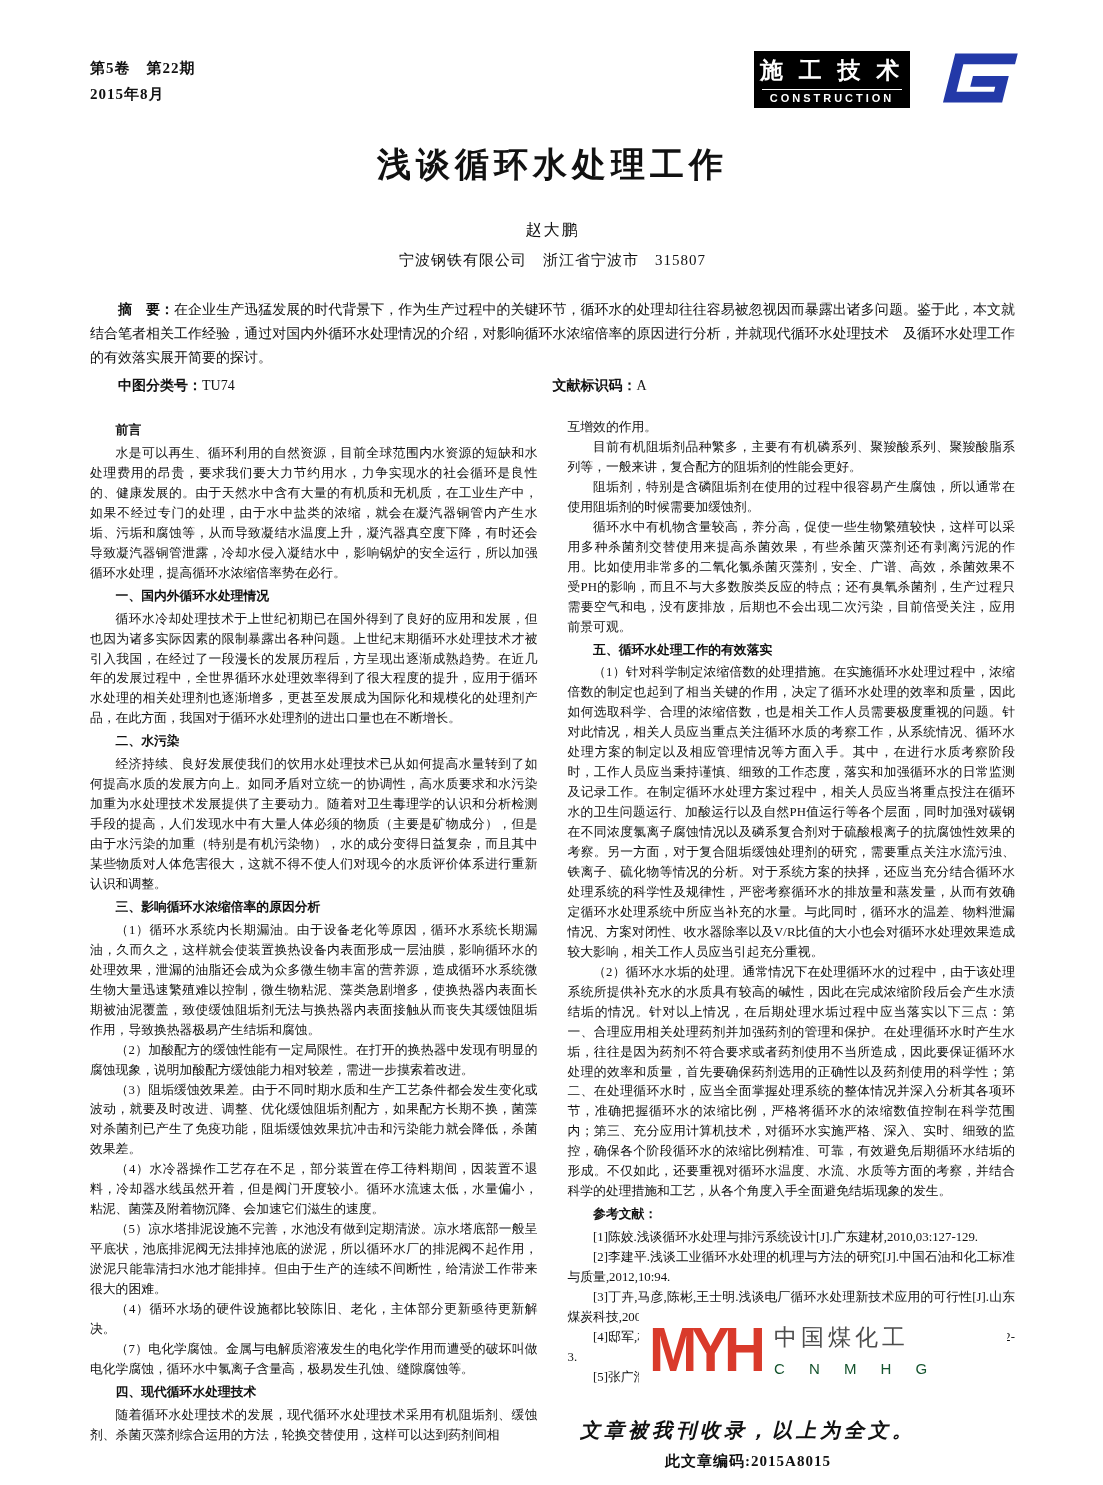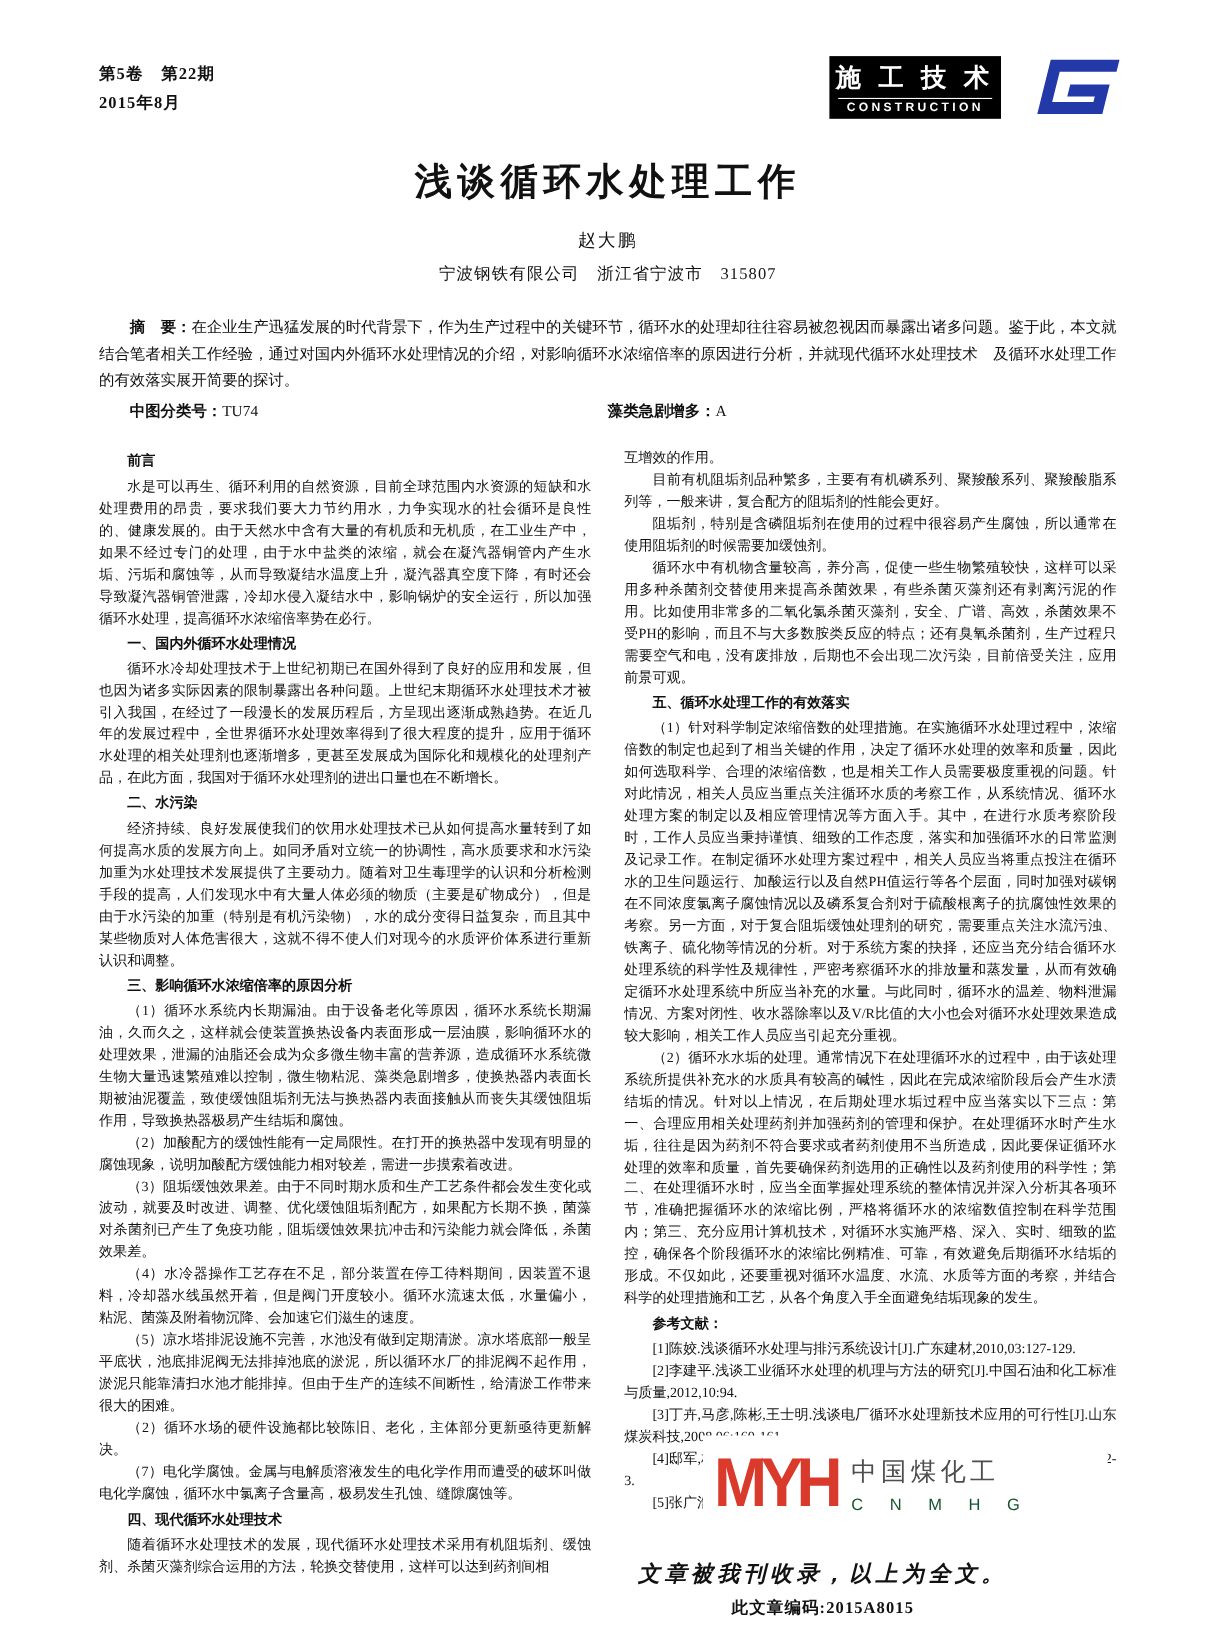--- a/index.html
+++ b/index.html
@@ -12,34 +12,34 @@
   .page {
     position:relative;
     width:1103px; height:1485px;
     background:#fff;
     padding:50px 88px 0 90px;
     overflow:hidden;
   }
   
   .header { display:flex; justify-content:space-between; align-items:flex-start; }
   .header-left { font-weight:bold; font-size:15px; line-height:1.7; letter-spacing:1px; padding-top:6px; }
-  .header-right { display:flex; align-items:center; gap:7px; height:58px; }
+  .header-right { display:flex; align-items:flex-end; gap:7px; height:58px; }
   .journal-box {
     background:#000; color:#fff; width:156px;
     display:flex; flex-direction:column; justify-content:center; align-items:center;
     padding:4px 8px;
   }
   .journal-cn { font-size:23px; font-weight:bold; letter-spacing:5px; white-space:nowrap; }
   .journal-divider { width:100%; height:1px; background:#fff; margin:3px 0 2px 0; }
   .journal-en { font-family:"Liberation Sans",sans-serif; font-size:11px; font-weight:bold; letter-spacing:3px; }
   .logo-bar { width:5px; background:#000; }
   .logo-g { width:86px; display:flex; align-items:center; justify-content:center; }
   
   .title { text-align:center; font-size:34px; font-weight:600; letter-spacing:5px; margin-top:34px; }
-  .author { text-align:center; font-size:16px; margin-top:21px; letter-spacing:2px; }
+  .author { text-align:center; font-size:16px; margin-top:32px; letter-spacing:2px; }
   .affil { text-align:center; font-size:15px; margin-top:10px; letter-spacing:1px; }
   
   .abstract { margin-top:28px; font-size:14px; line-height:1.72; text-align:justify; text-indent:2em; }
   .lbl { font-weight:bold; }
   .kw { margin-top:6px; font-size:14px; text-indent:2em; line-height:1.7; }
   .meta { margin-top:4px; font-size:14px; display:flex; line-height:1.7; }
   .meta .half { width:50%; }
   .meta .half.first { text-indent:2em; }
   
   .body {
@@ -103,38 +103,38 @@
 
   <h1 class="title">浅谈循环水处理工作</h1>
   <div class="author">赵大鹏</div>
   <div class="affil">宁波钢铁有限公司　浙江省宁波市　315807</div>
 
   <p class="abstract"><span class="lbl">摘　要：</span><span>在企业生产迅猛发展的时代背景下，作为生产过程中的关键环节，循环水的处理却往往容易被忽视因而暴露出诸多问题。鉴于此，本文就结合笔者相关工作经验，通过对国内外循环水处理情况的介绍，对影响循环水浓缩倍率的原因进行分析，并就现代循环水处理技术　及循环水处理工作的有效落实展开简要的探讨。</span></p>
 
 
   <div class="meta">
     <div class="half first"><span class="lbl">中图分类号：</span><span>TU74</span></div>
-    <div class="half"><span class="lbl">藻类急剧增多：</span><span>A</span></div>
+    <div class="half"><span class="lbl">文献标识码：</span><span>A</span></div>
   </div>
 
   <div class="body">
     <div class="col">
         <div class="sec-heading">前言</div>
         <div class="para">水是可以再生、循环利用的自然资源，目前全球范围内水资源的短缺和水处理费用的昂贵，要求我们要大力节约用水，力争实现水的社会循环是良性的、健康发展的。由于天然水中含有大量的有机质和无机质，在工业生产中，如果不经过专门的处理，由于水中盐类的浓缩，就会在凝汽器铜管内产生水垢、污垢和腐蚀等，从而导致凝结水温度上升，凝汽器真空度下降，有时还会导致凝汽器铜管泄露，冷却水侵入凝结水中，影响锅炉的安全运行，所以加强循环水处理，提高循环水浓缩倍率势在必行。</div>
         <div class="sec-heading">一、国内外循环水处理情况</div>
         <div class="para">循环水冷却处理技术于上世纪初期已在国外得到了良好的应用和发展，但也因为诸多实际因素的限制暴露出各种问题。上世纪末期循环水处理技术才被引入我国，在经过了一段漫长的发展历程后，方呈现出逐渐成熟趋势。在近几年的发展过程中，全世界循环水处理效率得到了很大程度的提升，应用于循环水处理的相关处理剂也逐渐增多，更甚至发展成为国际化和规模化的处理剂产品，在此方面，我国对于循环水处理剂的进出口量也在不断增长。</div>
         <div class="sec-heading">二、水污染</div>
         <div class="para">经济持续、良好发展使我们的饮用水处理技术已从如何提高水量转到了如何提高水质的发展方向上。如同矛盾对立统一的协调性，高水质要求和水污染加重为水处理技术发展提供了主要动力。随着对卫生毒理学的认识和分析检测手段的提高，人们发现水中有大量人体必须的物质（主要是矿物成分），但是由于水污染的加重（特别是有机污染物），水的成分变得日益复杂，而且其中某些物质对人体危害很大，这就不得不使人们对现今的水质评价体系进行重新认识和调整。</div>
         <div class="sec-heading">三、影响循环水浓缩倍率的原因分析</div>
         <div class="para">（1）循环水系统内长期漏油。由于设备老化等原因，循环水系统长期漏油，久而久之，这样就会使装置换热设备内表面形成一层油膜，影响循环水的处理效果，泄漏的油脂还会成为众多微生物丰富的营养源，造成循环水系统微生物大量迅速繁殖难以控制，微生物粘泥、藻类急剧增多，使换热器内表面长期被油泥覆盖，致使缓蚀阻垢剂无法与换热器内表面接触从而丧失其缓蚀阻垢作用，导致换热器极易产生结垢和腐蚀。</div>
         <div class="para">（2）加酸配方的缓蚀性能有一定局限性。在打开的换热器中发现有明显的腐蚀现象，说明加酸配方缓蚀能力相对较差，需进一步摸索着改进。</div>
         <div class="para">（3）阻垢缓蚀效果差。由于不同时期水质和生产工艺条件都会发生变化或波动，就要及时改进、调整、优化缓蚀阻垢剂配方，如果配方长期不换，菌藻对杀菌剂已产生了免疫功能，阻垢缓蚀效果抗冲击和污染能力就会降低，杀菌效果差。</div>
         <div class="para">（4）水冷器操作工艺存在不足，部分装置在停工待料期间，因装置不退料，冷却器水线虽然开着，但是阀门开度较小。循环水流速太低，水量偏小，粘泥、菌藻及附着物沉降、会加速它们滋生的速度。</div>
         <div class="para">（5）凉水塔排泥设施不完善，水池没有做到定期清淤。凉水塔底部一般呈平底状，池底排泥阀无法排掉池底的淤泥，所以循环水厂的排泥阀不起作用，淤泥只能靠清扫水池才能排掉。但由于生产的连续不间断性，给清淤工作带来很大的困难。</div>
-        <div class="para">（2）循环水场的硬件设施都比较陈旧、老化，主体部分更新亟待更新解决。</div>
+        <div class="para">（4）循环水场的硬件设施都比较陈旧、老化，主体部分更新亟待更新解决。</div>
         <div class="para">（7）电化学腐蚀。金属与电解质溶液发生的电化学作用而遭受的破坏叫做电化学腐蚀，循环水中氯离子含量高，极易发生孔蚀、缝隙腐蚀等。</div>
         <div class="sec-heading">四、现代循环水处理技术</div>
         <div class="para">随着循环水处理技术的发展，现代循环水处理技术采用有机阻垢剂、缓蚀剂、杀菌灭藻剂综合运用的方法，轮换交替使用，这样可以达到药剂间相</div>
       </div>
     <div class="col">
         <div class="para noindent">互增效的作用。</div>
         <div class="para">目前有机阻垢剂品种繁多，主要有有机磷系列、聚羧酸系列、聚羧酸脂系列等，一般来讲，复合配方的阻垢剂的性能会更好。</div>
         <div class="para">阻垢剂，特别是含磷阻垢剂在使用的过程中很容易产生腐蚀，所以通常在使用阻垢剂的时候需要加缓蚀剂。</div>
         <div class="para">循环水中有机物含量较高，养分高，促使一些生物繁殖较快，这样可以采用多种杀菌剂交替使用来提高杀菌效果，有些杀菌灭藻剂还有剥离污泥的作用。比如使用非常多的二氧化氯杀菌灭藻剂，安全、广谱、高效，杀菌效果不受PH的影响，而且不与大多数胺类反应的特点；还有臭氧杀菌剂，生产过程只需要空气和电，没有废排放，后期也不会出现二次污染，目前倍受关注，应用前景可观。</div>
         <div class="sec-heading">五、循环水处理工作的有效落实</div>

